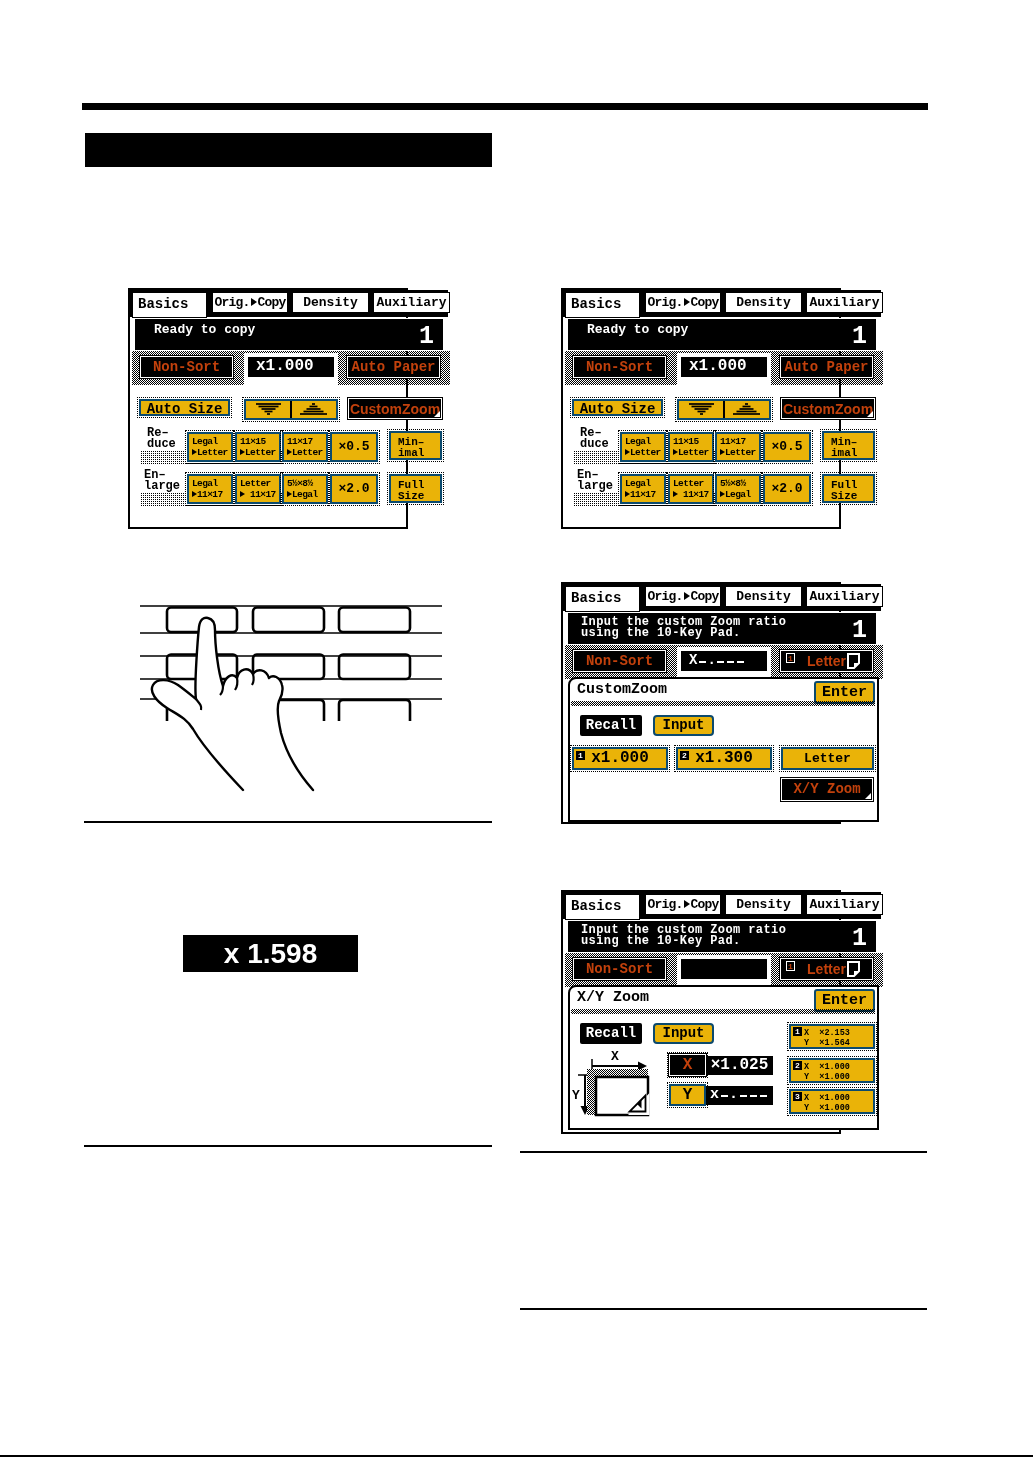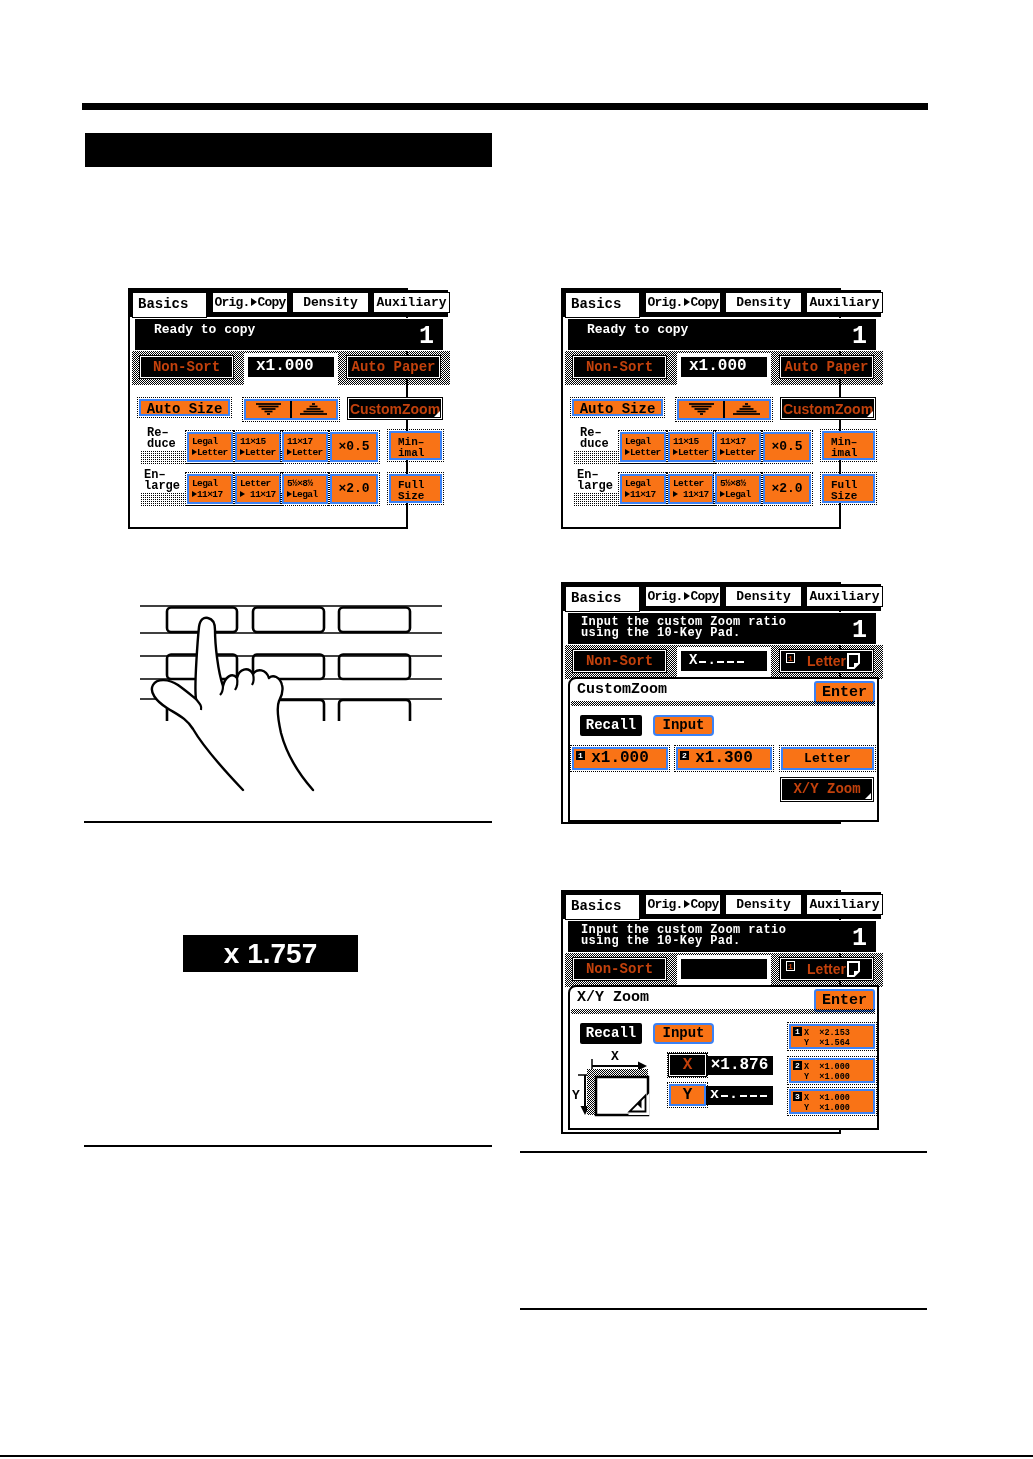--- a/index.html
+++ b/index.html
@@ -9,21 +9,21 @@
 .cb{background-image:conic-gradient(#000 25%,#fff0 25% 50%,#000 50% 75%,#fff0 75%);background-size:2px 2px;}
 .dots{background-image:conic-gradient(#000 25%,#fff0 0);background-size:2px 2px;}
 .panel{width:280px;background:#fff;border:2px solid #000;}
 .tabstrip{left:0;top:0;width:318px;height:27px;background:#000;}
 .tab{top:2px;height:21px;background:#fff;border:1px solid #000;font-size:13px;line-height:19px;text-align:center;white-space:nowrap;overflow:hidden;}
 .tabA{top:2px;height:26px;background:#fff;border:1px solid #000;font-size:14px;line-height:22px;text-align:left;padding-left:5px;white-space:nowrap;}
 .msg{left:4px;top:28px;width:310px;height:33px;background:#000;border:1px solid #fff;color:#fff;}
 .bk{background:#000;color:#c2410c;text-align:center;border:1px solid #fff;box-shadow:0 0 0 1px #000;}
 .bks{background:#000;color:#fff;text-align:center;border-radius:2px;}
 .us{display:inline-block;width:7px;height:2px;background:#fff;margin:0 1.5px 1px 1.5px;}
-.wb{background:#f97316;color:#000;text-align:center;border:2px solid #3b82f6;}
+.wb{background:#eab308;color:#000;text-align:center;border:2px solid #0c4a6e;}
 .dotfr{outline:1px dotted #000;outline-offset:1px;}
 .sm{width:46px;height:30px;font-size:9.5px;line-height:11px;text-align:left;padding:2px 0 0 3px;white-space:nowrap;overflow:hidden;letter-spacing:-0.6px;}
 .tri{display:inline-block;width:0;height:0;border-top:3.5px solid transparent;border-bottom:3.5px solid transparent;border-left:5px solid #000;margin-right:0;}
 .triW{display:inline-block;width:0;height:0;border-top:4px solid transparent;border-bottom:4px solid transparent;border-left:6px solid #000;margin:0 1px;}
 .lb{font-size:12px;line-height:11px;}
 .badge{position:absolute;left:2px;top:2px;width:9px;height:9px;background:#000;color:#fff;font-size:8px;line-height:9px;text-align:center;}
 .fold{position:absolute;right:1px;bottom:1px;width:0;height:0;border-bottom:6px solid #fff;border-left:6px solid transparent;}
 .cbox{left:5px;top:93px;width:311px;height:145px;border:2px solid #000;border-radius:8px 0 0 0;background:#fff;}
 </style></head><body>
 <div id="page">
@@ -293,21 +293,21 @@
 
 <div class="abs wb dotfr" style="left:9px;top:163px;width:96px;height:23px;font-size:16px;line-height:19px;"><span class="badge">1</span>x1.000</div>
 
 <div class="abs wb dotfr" style="left:113px;top:163px;width:96px;height:23px;font-size:16px;line-height:19px;"><span class="badge">2</span>x1.300</div>
 
 <div class="abs wb dotfr" style="left:218px;top:163px;width:93px;height:23px;font-size:13px;line-height:19px;">Letter</div>
 
 <div class="abs bk" style="left:218px;top:194px;width:92px;height:23px;font-size:14px;line-height:21px;">X/Y Zoom<span class="fold"></span></div>
 </div>
 
-<div class="abs" style="left:183px;top:935px;width:175px;height:37px;background:#000;color:#fff;font-family:'Liberation Sans',sans-serif;font-size:28px;line-height:37px;text-align:center;">x 1.757</div>
+<div class="abs" style="left:183px;top:935px;width:175px;height:37px;background:#000;color:#fff;font-family:'Liberation Sans',sans-serif;font-size:28px;line-height:37px;text-align:center;">x 1.598</div>
 
 <div class="abs panel" style="left:561px;top:890px;height:244px;">
 
 <div class="abs tabstrip"></div>
 
 <div class="abs tabA" style="left:2px;width:75px;">Basics</div>
 
 <div class="abs tab" style="left:82px;width:76px;letter-spacing:-0.8px;">Orig.<span class="triW"></span>Copy</div>
 
 <div class="abs tab" style="left:162px;width:77px;">Density</div>
@@ -369,21 +369,21 @@
           <rect x="16" y="22" width="61" height="9" fill="url(#cbp)"></rect>
           <rect x="16" y="22" width="9" height="46" fill="url(#cbp)"></rect>
           <rect x="25" y="30" width="52" height="38" fill="#fff" stroke="#000" stroke-width="2.5"></rect>
           <path d="M78.5 46 L57 68 h21.5 z" fill="#fff"></path>
           <path d="M74.5 48.5 v16 h-16 z" fill="#fff" stroke="#000" stroke-width="1.8"></path>
           <path d="M66 57 l4.5 4.5 v-9 z" fill="#000" stroke="none"></path>
         </svg></div>
 
 <div class="abs bk dotfr" style="left:106px;top:162px;width:37px;height:22px;font-size:16px;line-height:20px;">X</div>
 
-<div class="abs" style="left:143px;top:164px;width:67px;height:19px;background:#000;color:#fff;font-size:16px;line-height:19px;text-align:center;">×1.876</div>
+<div class="abs" style="left:143px;top:164px;width:67px;height:19px;background:#000;color:#fff;font-size:16px;line-height:19px;text-align:center;">×1.025</div>
 
 <div class="abs wb dotfr" style="left:106px;top:192px;width:37px;height:22px;font-size:16px;line-height:18px;">Y</div>
 
 <div class="abs" style="left:143px;top:194px;width:67px;height:19px;background:#000;color:#fff;font-size:15px;line-height:17px;text-align:left;padding-left:4px;">x<span class="us"></span>.<span class="us"></span><span class="us"></span><span class="us"></span></div>
 
 <div class="abs wb dotfr" style="left:226px;top:132px;width:86px;height:25px;font-size:8.5px;line-height:9.5px;text-align:left;padding:3px 0 0 13px;"><span class="badge" style="top:1px;left:2px;">1</span>X &nbsp;×2.153<br>Y &nbsp;×1.564</div>
 
 <div class="abs wb dotfr" style="left:226px;top:166px;width:86px;height:25px;font-size:8.5px;line-height:9.5px;text-align:left;padding:3px 0 0 13px;"><span class="badge" style="top:1px;left:2px;">2</span>X &nbsp;×1.000<br>Y &nbsp;×1.000</div>
 
 <div class="abs wb dotfr" style="left:226px;top:197px;width:86px;height:25px;font-size:8.5px;line-height:9.5px;text-align:left;padding:3px 0 0 13px;"><span class="badge" style="top:1px;left:2px;">3</span>X &nbsp;×1.000<br>Y &nbsp;×1.000</div>

